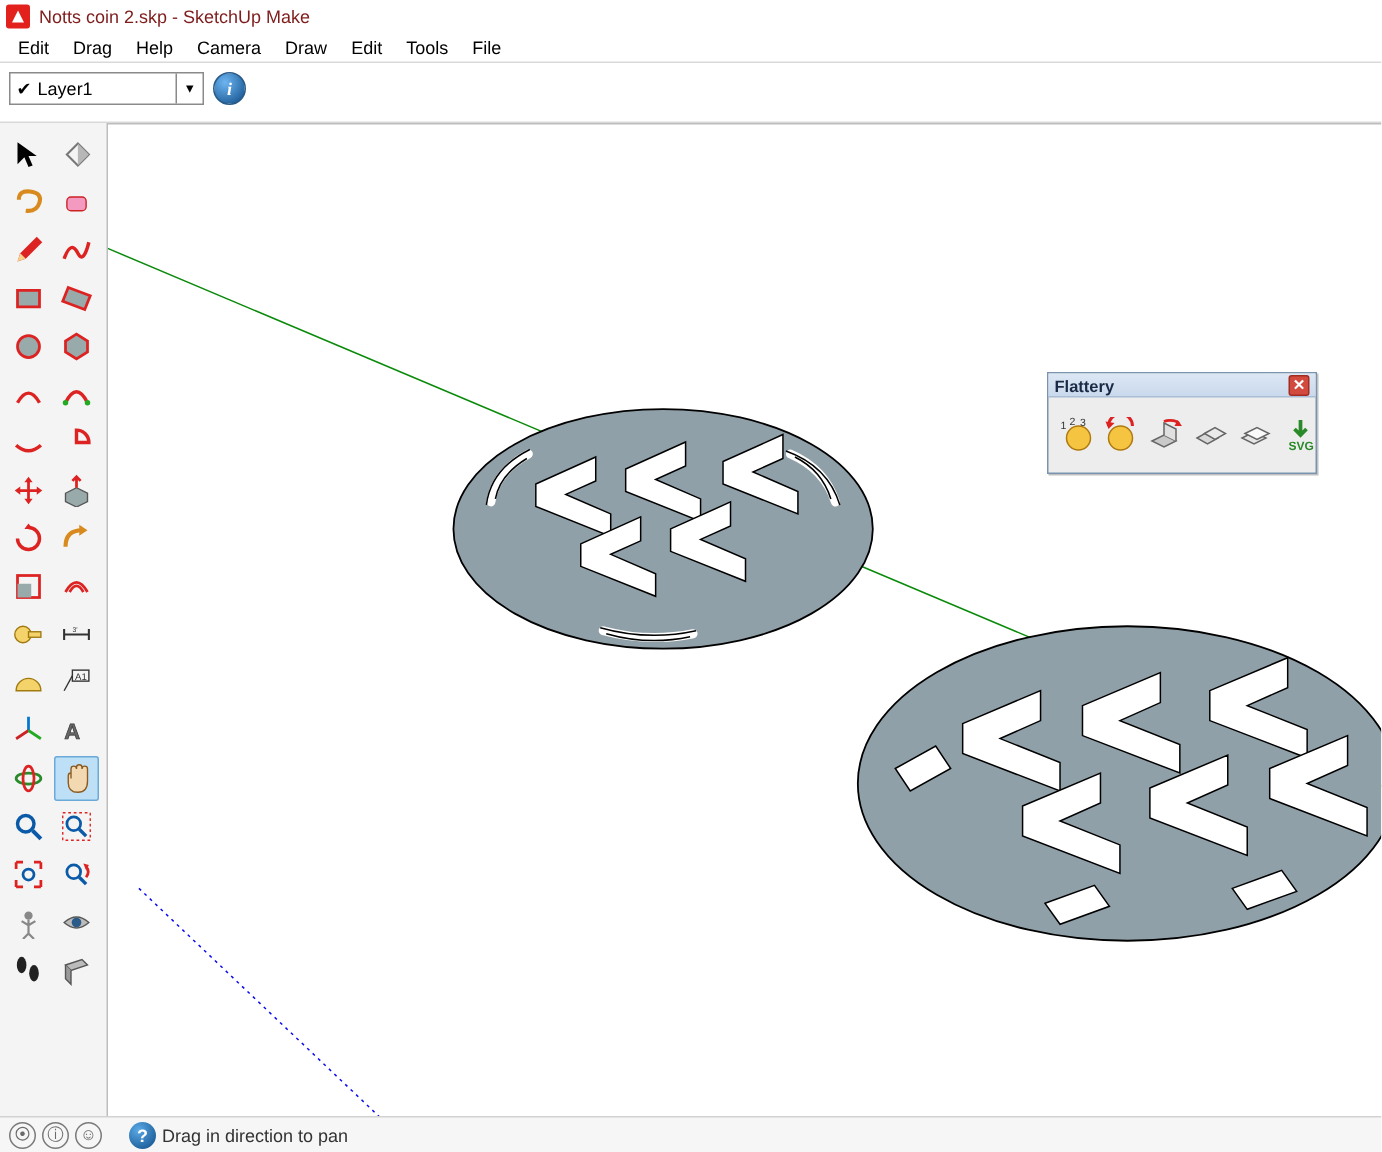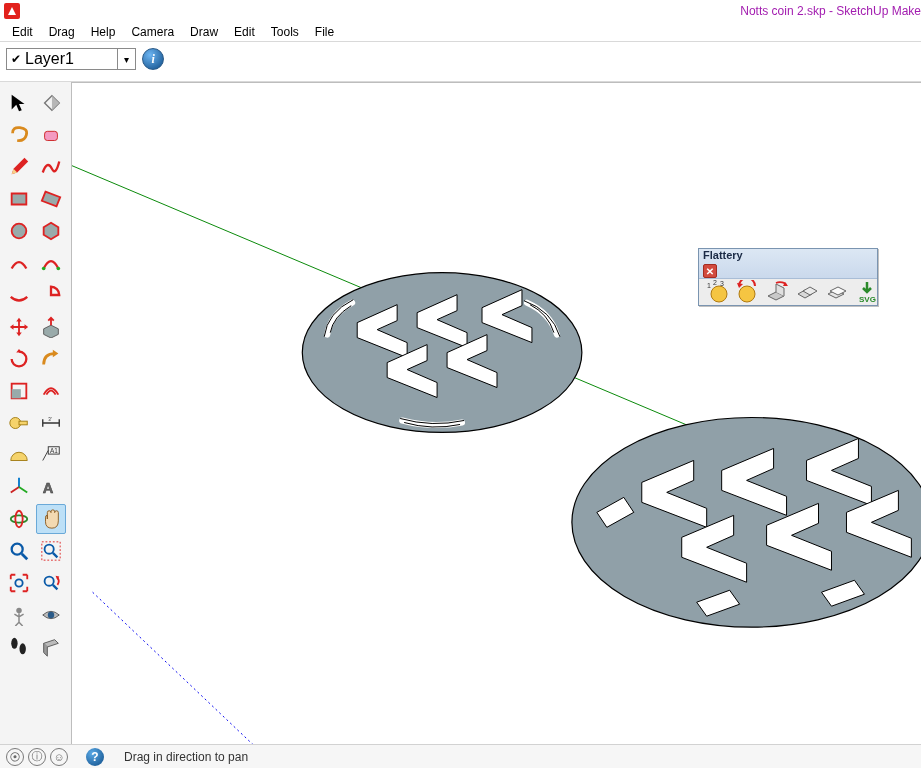--- a/index.html
+++ b/index.html
@@ -25,23 +25,23 @@
   .titlebar .app-icon {
     width: 16px; height: 16px;
     background: #e2211c;
     border-radius: 2px;
     margin-right: 6px;
     display:inline-flex; align-items:center; justify-content:center;
   }
   .titlebar .app-icon svg { width:12px; height:12px; }
   .titlebar .title {
     flex: 1;
-    text-align: right;
+    text-align: left;
     font-size: 12px;
-    color: #a21caf;
+    color: #7f1d1d;
   }
   
   .menubar {
     height: 20px;
     display: flex;
     align-items: center;
     padding: 0 4px;
     gap: 0;
     border-bottom: 1px solid #d9d9d9;
   }
@@ -61,21 +61,21 @@
   }
   .layer-select {
     display: flex;
     align-items: center;
     border: 1px solid #8a8a8a;
     background: #fff;
     height: 22px;
     padding: 0 0 0 4px;
   }
   .layer-select .check { font-size: 12px; margin-right: 4px; }
-  .layer-select .label { width: 92px; font-size: 16px; }
+  .layer-select .label { width: 92px; font-size: 12px; }
   .layer-select .chev {
     width: 18px; height: 20px;
     border-left: 1px solid #8a8a8a;
     display:flex; align-items:center; justify-content:center;
     font-size: 10px;
   }
   .info-btn {
     width: 22px; height: 22px;
     border-radius: 50%;
     background: radial-gradient(circle at 35% 30%, #6db5f2, #0d4b86);
@@ -134,41 +134,40 @@
     position: absolute;
     left: 698px; top: 248px;
     width: 180px;
     background: #ededed;
     border: 1px solid #7a94b0;
     box-shadow: 1px 1px 0 #c0c0c0;
   }
   .flattery .ft-title {
     background: linear-gradient(#dce7f4,#cad9ec);
     border-bottom: 1px solid #a9bdd6;
-    height: 30px;
-    display:flex; align-items:flex-start;
+    height: 16px;
+    display:flex; align-items:flex-end;
     padding: 0 4px;
     font-size: 11px;
     font-weight: bold;
     color: #1a2a45;
     justify-content: space-between;
-    flex-direction: column;
   }
   .flattery .ft-close {
     width: 14px; height: 14px;
     background: #d24a3e;
     color: #fff;
     display:flex; align-items:center; justify-content:center;
     font-size: 10px; font-weight: bold;
     border: 1px solid #a32c22;
     border-radius: 2px;
   }
   .flattery .ft-body {
     display:flex;
-    padding: 0 6px;
+    padding: 12px 6px;
     gap: 6px;
   }
   .ft-btn {
     width: 26px; height: 26px;
     display:flex; align-items:center; justify-content:center;
     cursor: pointer;
   }
   .ft-btn svg { width: 24px; height: 24px; }
   
   .statusbar {
@@ -190,21 +189,21 @@
     display:flex; align-items:center; justify-content:center;
     font-size: 11px; color:#6a6a6a;
   }
   .statusbar .sb-help {
     width: 18px; height: 18px;
     border-radius: 50%;
     background: radial-gradient(circle at 35% 30%, #5aa9e6, #0d4b86);
     color:#fff; font-weight:bold;
     display:flex; align-items:center; justify-content:center;
   }
-  .statusbar .sb-text { margin-left: 16px; }
+  .statusbar .sb-text { margin-left: 0; }
 </style>
 </head>
 <body>
 
 <div class="titlebar">
   <span class="app-icon">
     <svg viewBox="0 0 12 12">
         <path d="M2 10 L6 2 L10 10 Z" fill="#fff"></path>
       </svg>
   </span>

